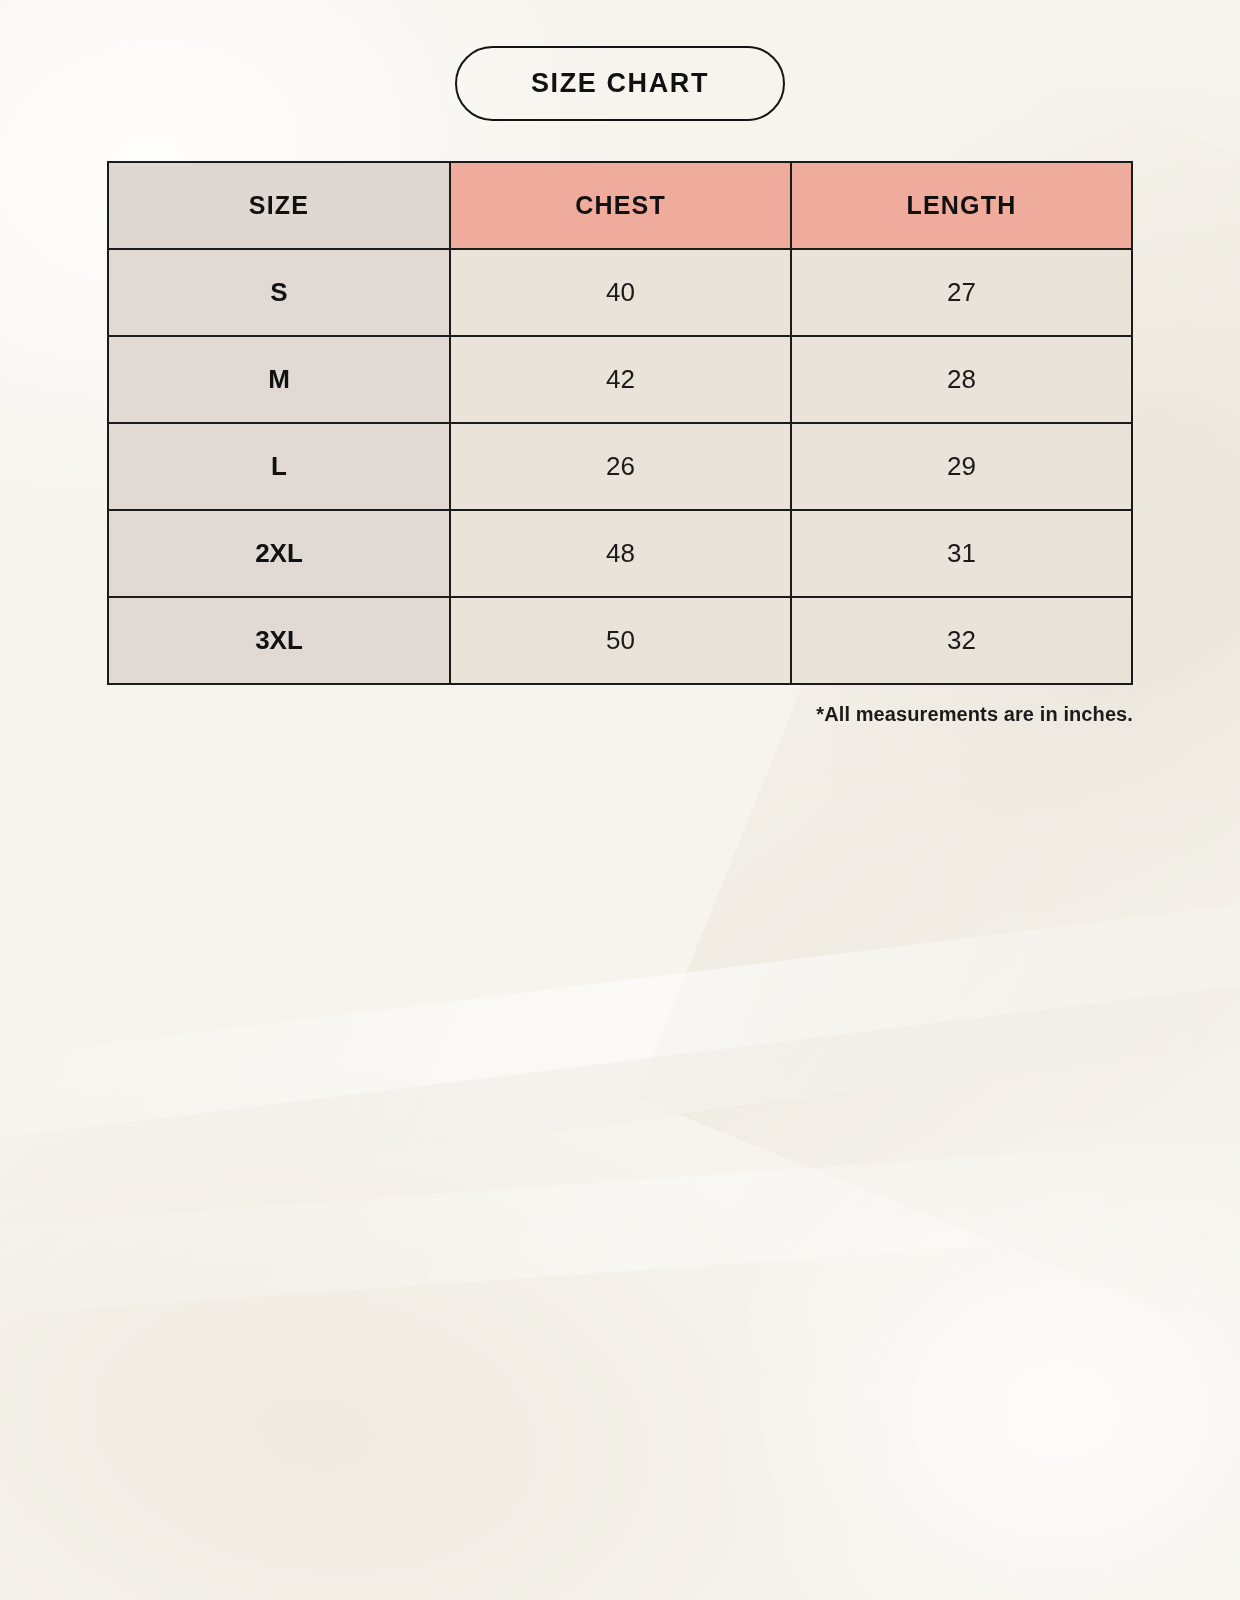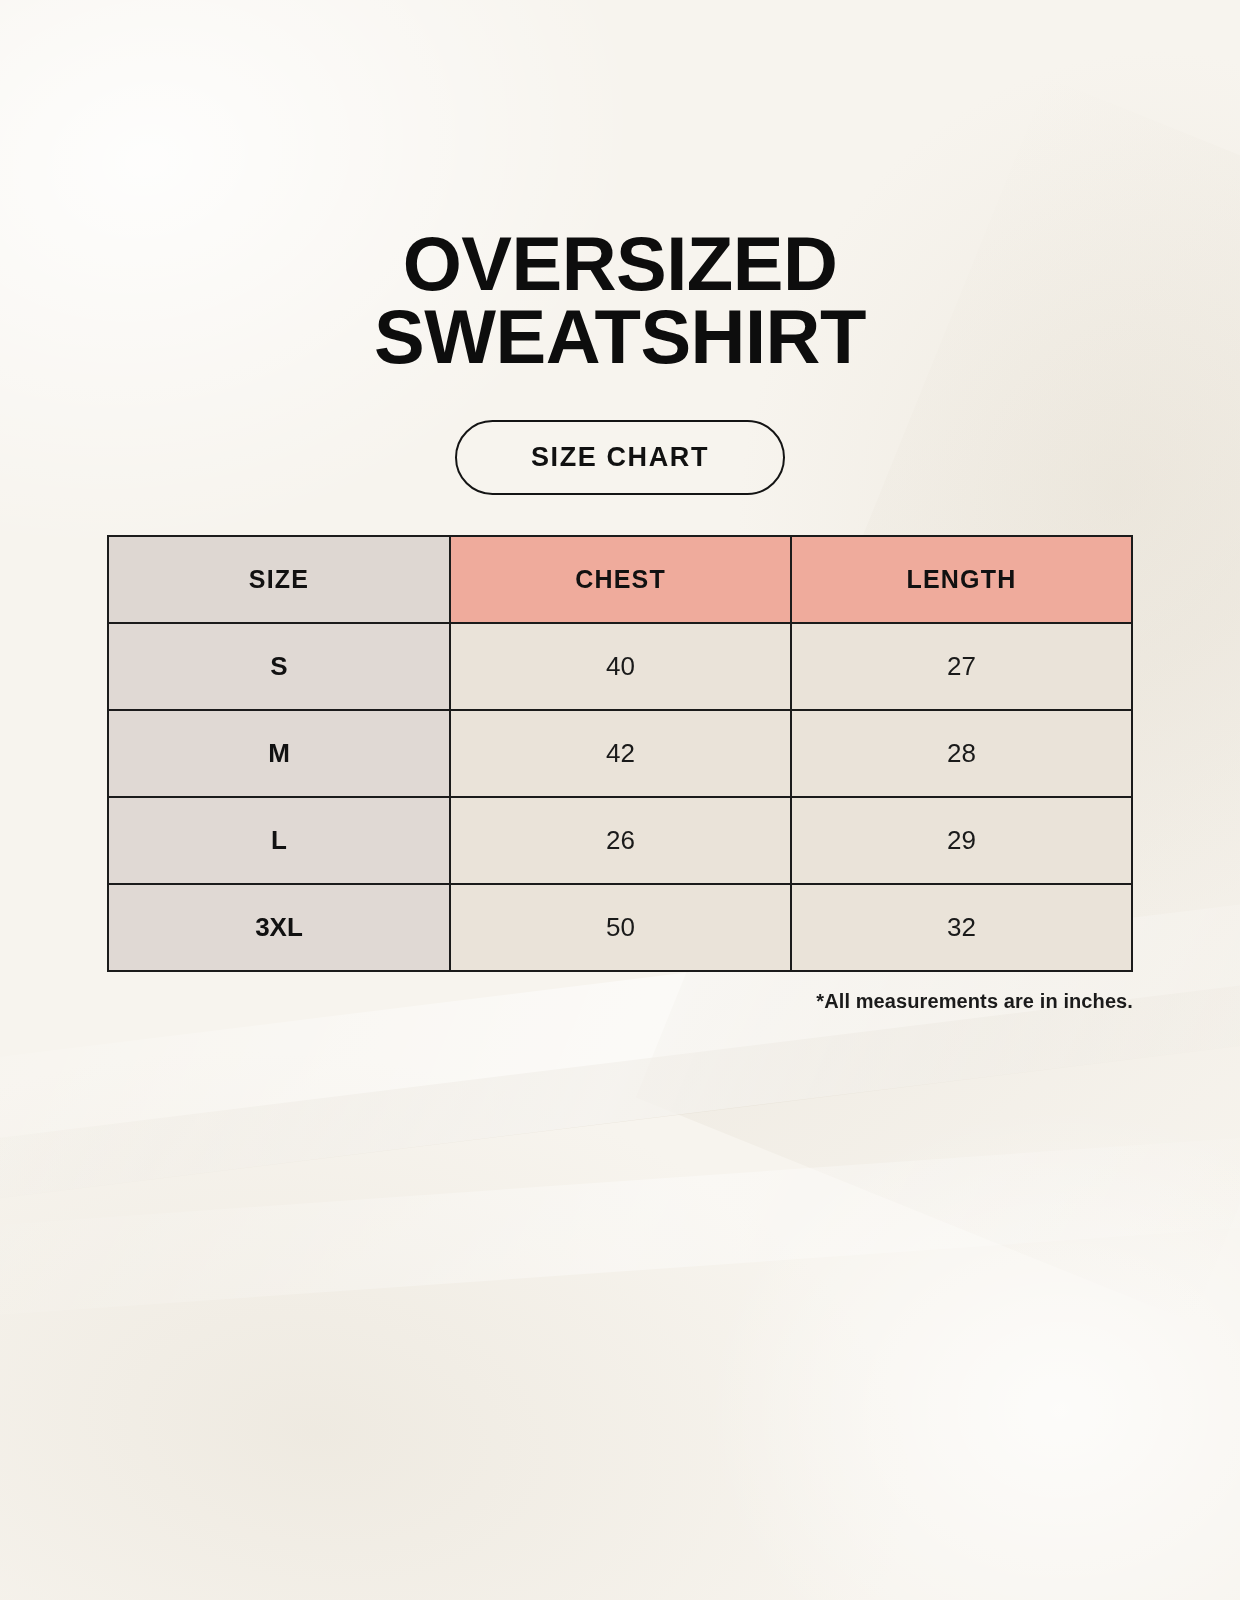--- a/index.html
+++ b/index.html
@@ -167,24 +167,20 @@
   <div class="bg-wash wash-2"></div>
   <div class="bg-wash wash-3"></div>
   <div class="bg-wash wash-4"></div>
   <div class="shade shade-b"></div>
   <div class="shade shade-a"></div>
   <div class="streak streak-a"></div>
   <div class="streak streak-b"></div>
 
   <div class="content">
 
-    <h1 class="title">
-      <span class="line">OVERSIZED</span>
-      <span class="line">SWEATSHIRT</span>
-    </h1>
 
     <div class="badge-wrap">
       <div class="badge">SIZE CHART</div>
     </div>
 
     <div class="table-wrap">
       <table class="size-chart">
         <colgroup>
           <col class="c-size">
           <col class="c-chest">
@@ -207,20 +203,25 @@
             <td class="cell-size">M</td>
             <td class="cell-val">42</td>
             <td class="cell-val">28</td>
           </tr>
           <tr>
             <td class="cell-size">L</td>
             <td class="cell-val">26</td>
             <td class="cell-val">29</td>
           </tr>
           <tr>
+            <td class="cell-size">2XL</td>
+            <td class="cell-val">48</td>
+            <td class="cell-val">31</td>
+          </tr>
+          <tr>
             <td class="cell-size">3XL</td>
             <td class="cell-val">50</td>
             <td class="cell-val">32</td>
           </tr>
         </tbody>
       </table>
     </div>
 
     <div class="footnote">*All measurements are in inches.</div>
 

